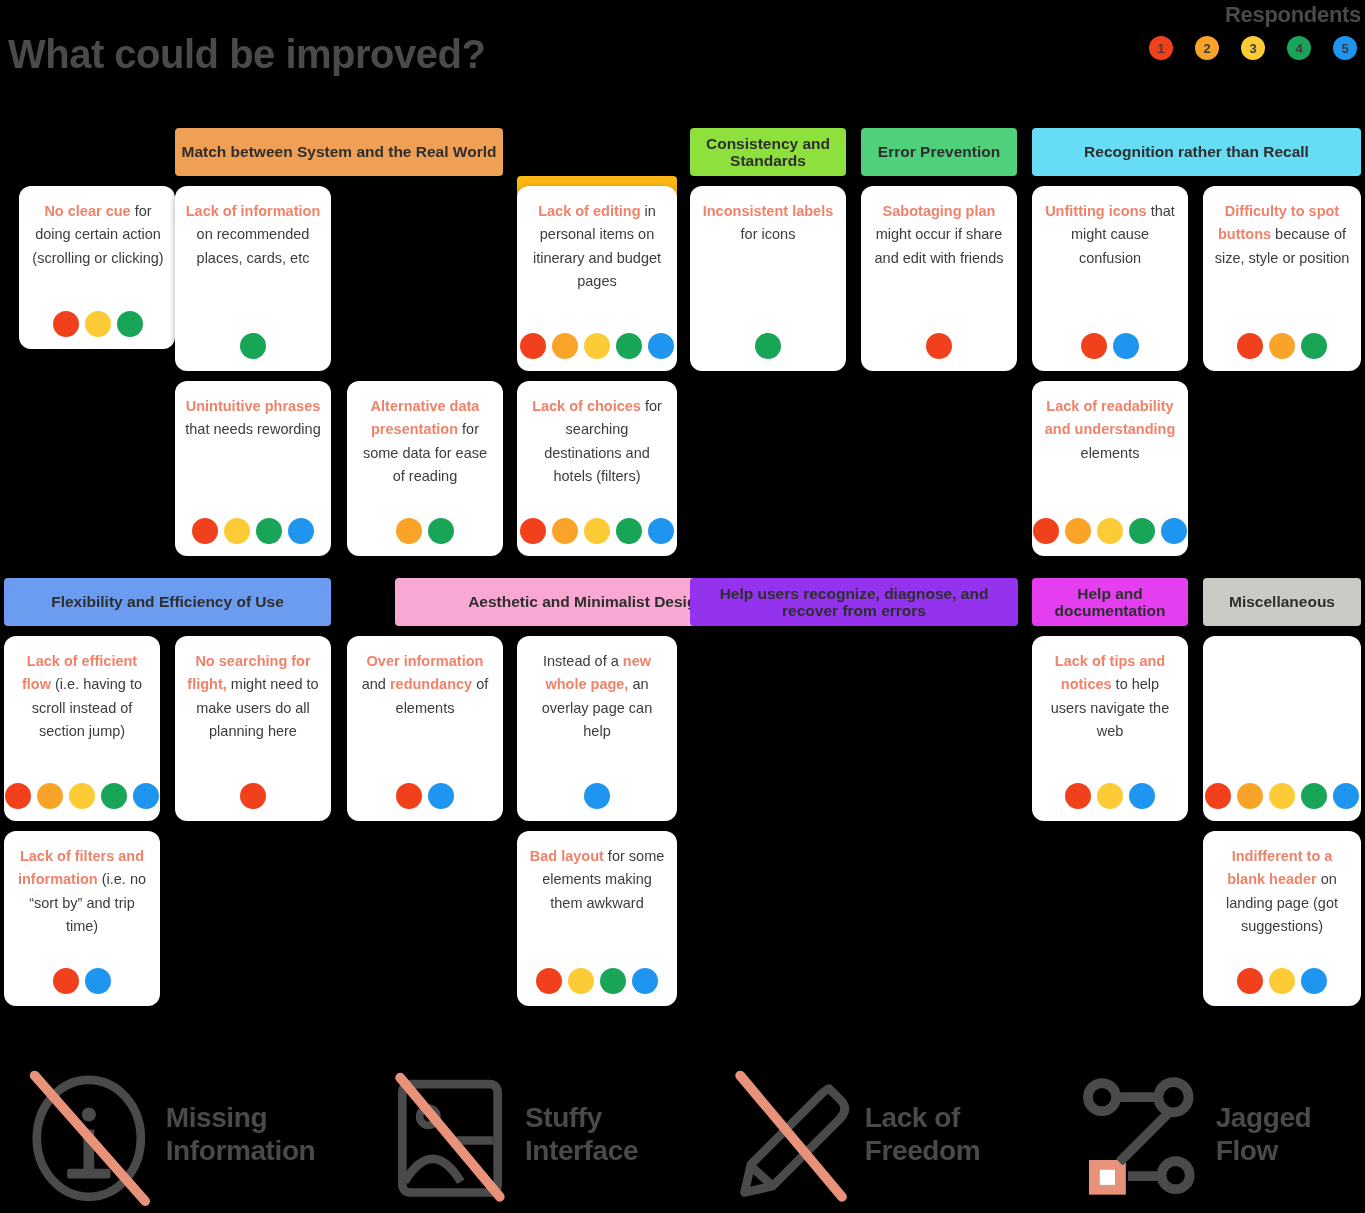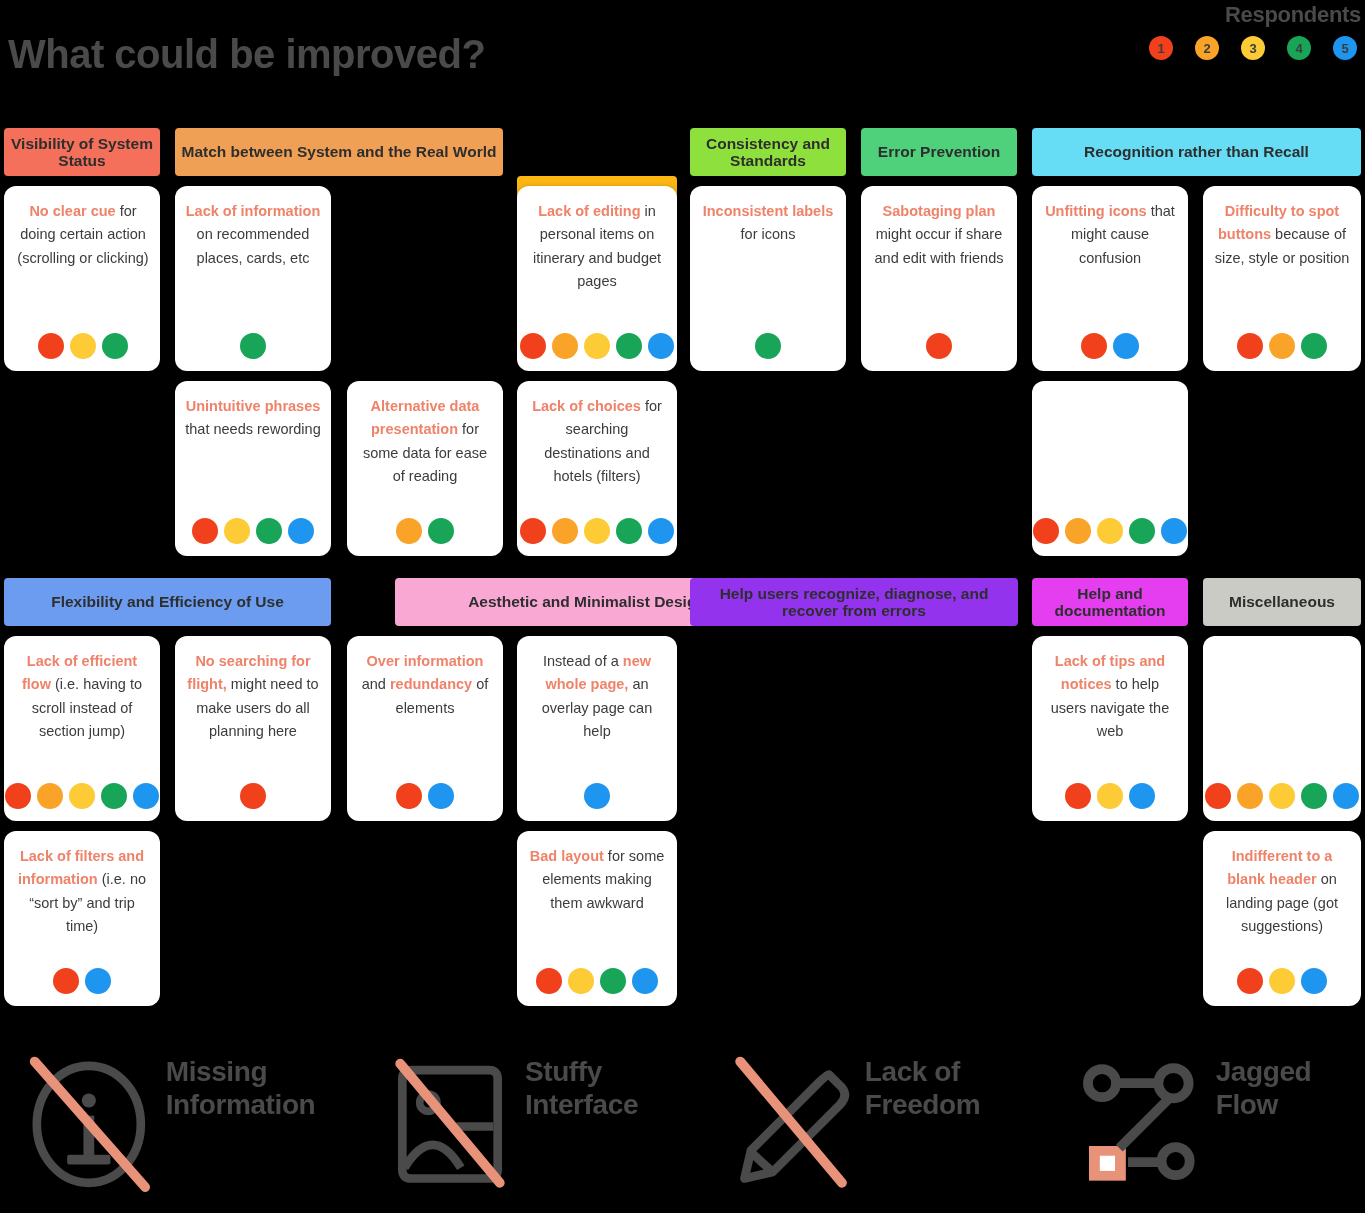--- a/index.html
+++ b/index.html
@@ -69,21 +69,21 @@
   }
   .dot { width: 26px; height: 26px; border-radius: 50%; flex: 0 0 auto; }
 
   
   .footer {
     position: absolute; left: 0; top: 1055px;
     width: 1365px; height: 158px;
     display: flex;
   }
   .foot-item {
-    width: 341px; display: flex; align-items: flex-start; justify-content: center;
+    width: 341px; display: flex; align-items: center; justify-content: center;
     gap: 10px;
   }
   .foot-ico { width: 130px; height: 130px; flex: 0 0 auto; }
   .foot-label {
     font-size: 28px; font-weight: bold; color: #4a4a4a;
     line-height: 1.18; text-align: left; letter-spacing: -0.4px;
   }
 </style>
 </head>
 <body>
@@ -98,27 +98,26 @@
         <div class="legend-dot" style="background: rgb(240, 65, 28);">1</div>
         <div class="legend-dot" style="background: rgb(249, 163, 41);">2</div>
         <div class="legend-dot" style="background: rgb(252, 203, 53);">3</div>
         <div class="legend-dot" style="background: rgb(24, 165, 88);">4</div>
         <div class="legend-dot" style="background: rgb(30, 149, 239);">5</div>
       </div>
   </div>
 
   <div class="grid" id="grid">
       <div class="band" style="height: 438px; position: relative; margin-bottom: 12px;">
-        <div class="hdr" style="left: 4px; top: 0px; width: 156px; background: rgb(244, 112, 90);">Visibility of System Status</div>
         <div class="hdr" style="left: 175px; top: 0px; width: 328px; background: rgb(240, 160, 85);">Match between System and the Real World</div>
         <div class="hdr" style="left: 517px; top: 0px; width: 160px; background: rgb(252, 183, 19); margin-top: 48px;">User Control and Freedom</div>
         <div class="hdr" style="left: 690px; top: 0px; width: 156px; background: rgb(142, 225, 61);">Consistency and Standards</div>
         <div class="hdr" style="left: 861px; top: 0px; width: 156px; background: rgb(79, 208, 123);">Error Prevention</div>
         <div class="hdr" style="left: 1032px; top: 0px; width: 329px; background: rgb(102, 220, 245);">Recognition rather than Recall</div>
-        <div class="card" style="left: 4px; top: 58px; width: 156px; height: 185px; padding-left: 12px;">
+        <div class="card" style="left: 19px; top: 58px; width: 156px; height: 163px; padding-left: 12px;">
           <div class="card-text"><span class="hl">No clear cue</span><span> for doing certain action (scrolling or clicking)</span></div>
           <div class="dots">
             <div class="dot" style="background: rgb(240, 65, 28);"></div>
             <div class="dot" style="background: rgb(252, 203, 53);"></div>
             <div class="dot" style="background: rgb(24, 165, 88);"></div>
           </div>
         </div>
         <div class="card" style="left: 175px; top: 58px; width: 156px; height: 185px;">
           <div class="card-text"><span class="hl">Lack of information</span><span> on recommended places, cards, etc</span></div>
           <div class="dots">
@@ -182,20 +181,21 @@
           <div class="card-text"><span class="hl">Lack of choices</span><span> for searching destinations and hotels (filters)</span></div>
           <div class="dots">
             <div class="dot" style="background: rgb(240, 65, 28);"></div>
             <div class="dot" style="background: rgb(249, 163, 41);"></div>
             <div class="dot" style="background: rgb(252, 203, 53);"></div>
             <div class="dot" style="background: rgb(24, 165, 88);"></div>
             <div class="dot" style="background: rgb(30, 149, 239);"></div>
           </div>
         </div>
         <div class="card" style="left: 1032px; top: 253px; width: 156px; height: 175px;">
+          <div class="card-text"><span class="hl">Lack of readability and understanding</span><span> elements</span></div>
           <div class="dots">
             <div class="dot" style="background: rgb(240, 65, 28);"></div>
             <div class="dot" style="background: rgb(249, 163, 41);"></div>
             <div class="dot" style="background: rgb(252, 203, 53);"></div>
             <div class="dot" style="background: rgb(24, 165, 88);"></div>
             <div class="dot" style="background: rgb(30, 149, 239);"></div>
           </div>
         </div>
       </div>
       <div class="band" style="height: 438px; position: relative; margin-bottom: 12px;">

